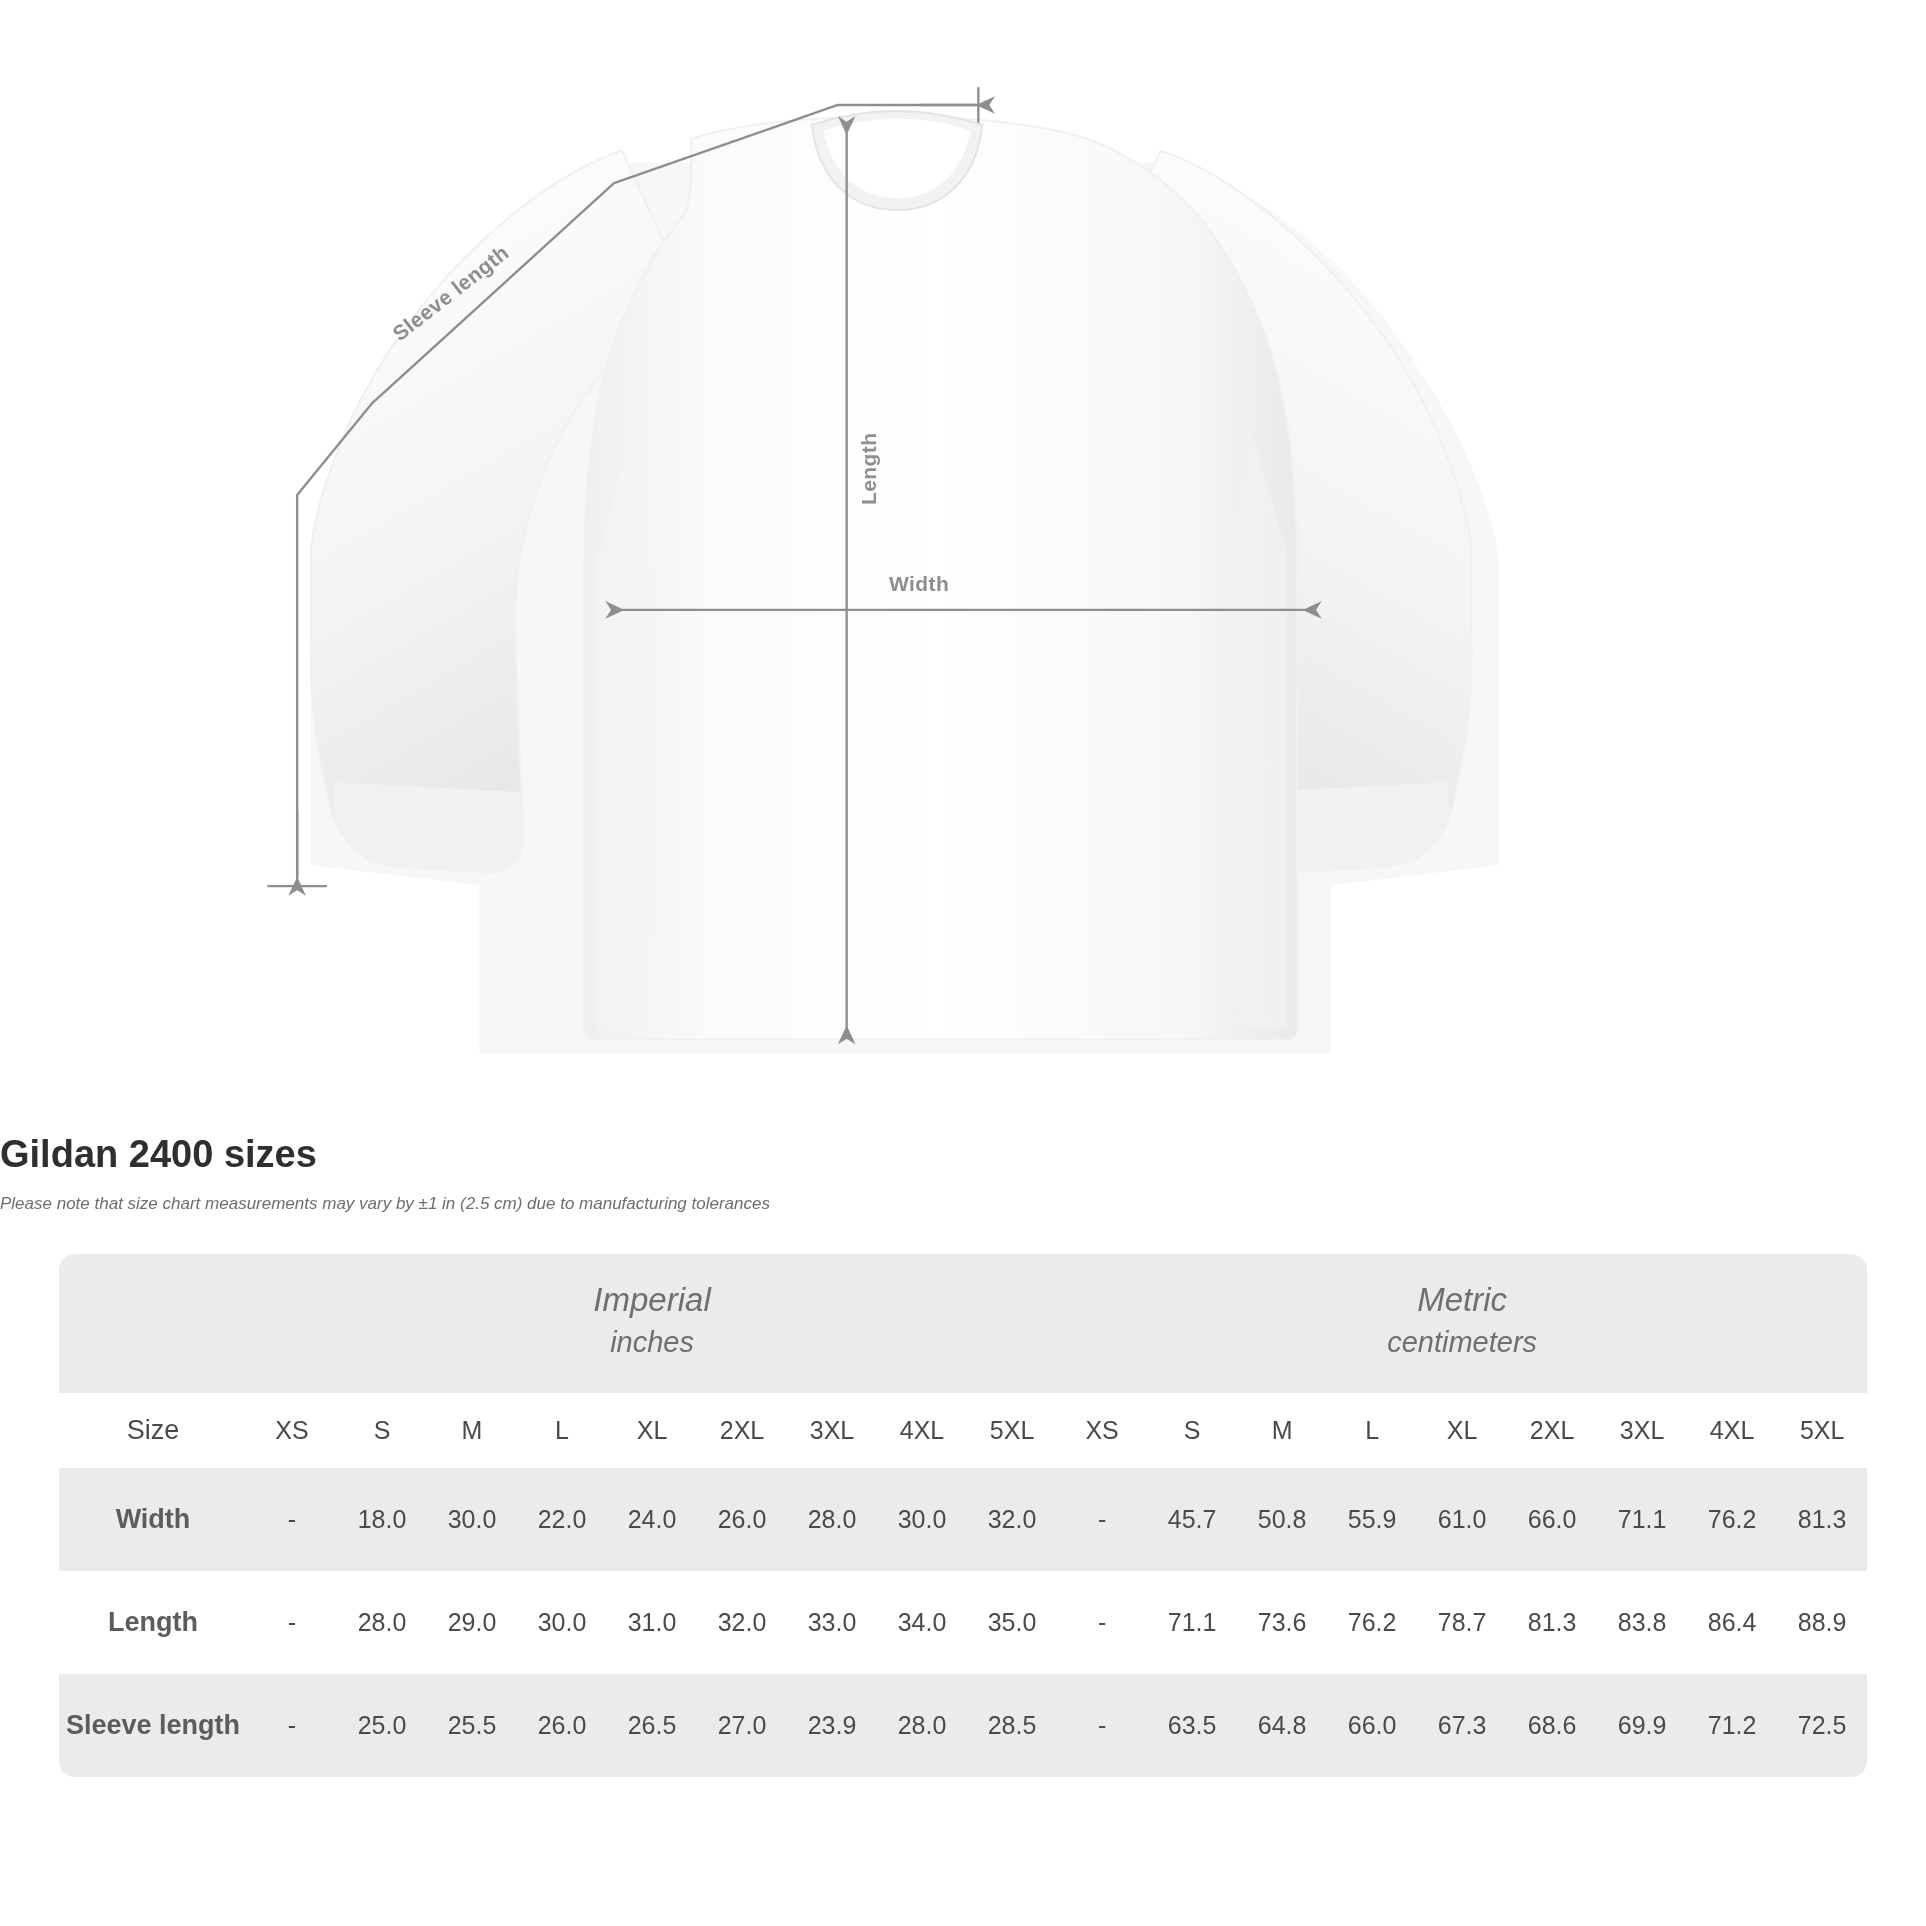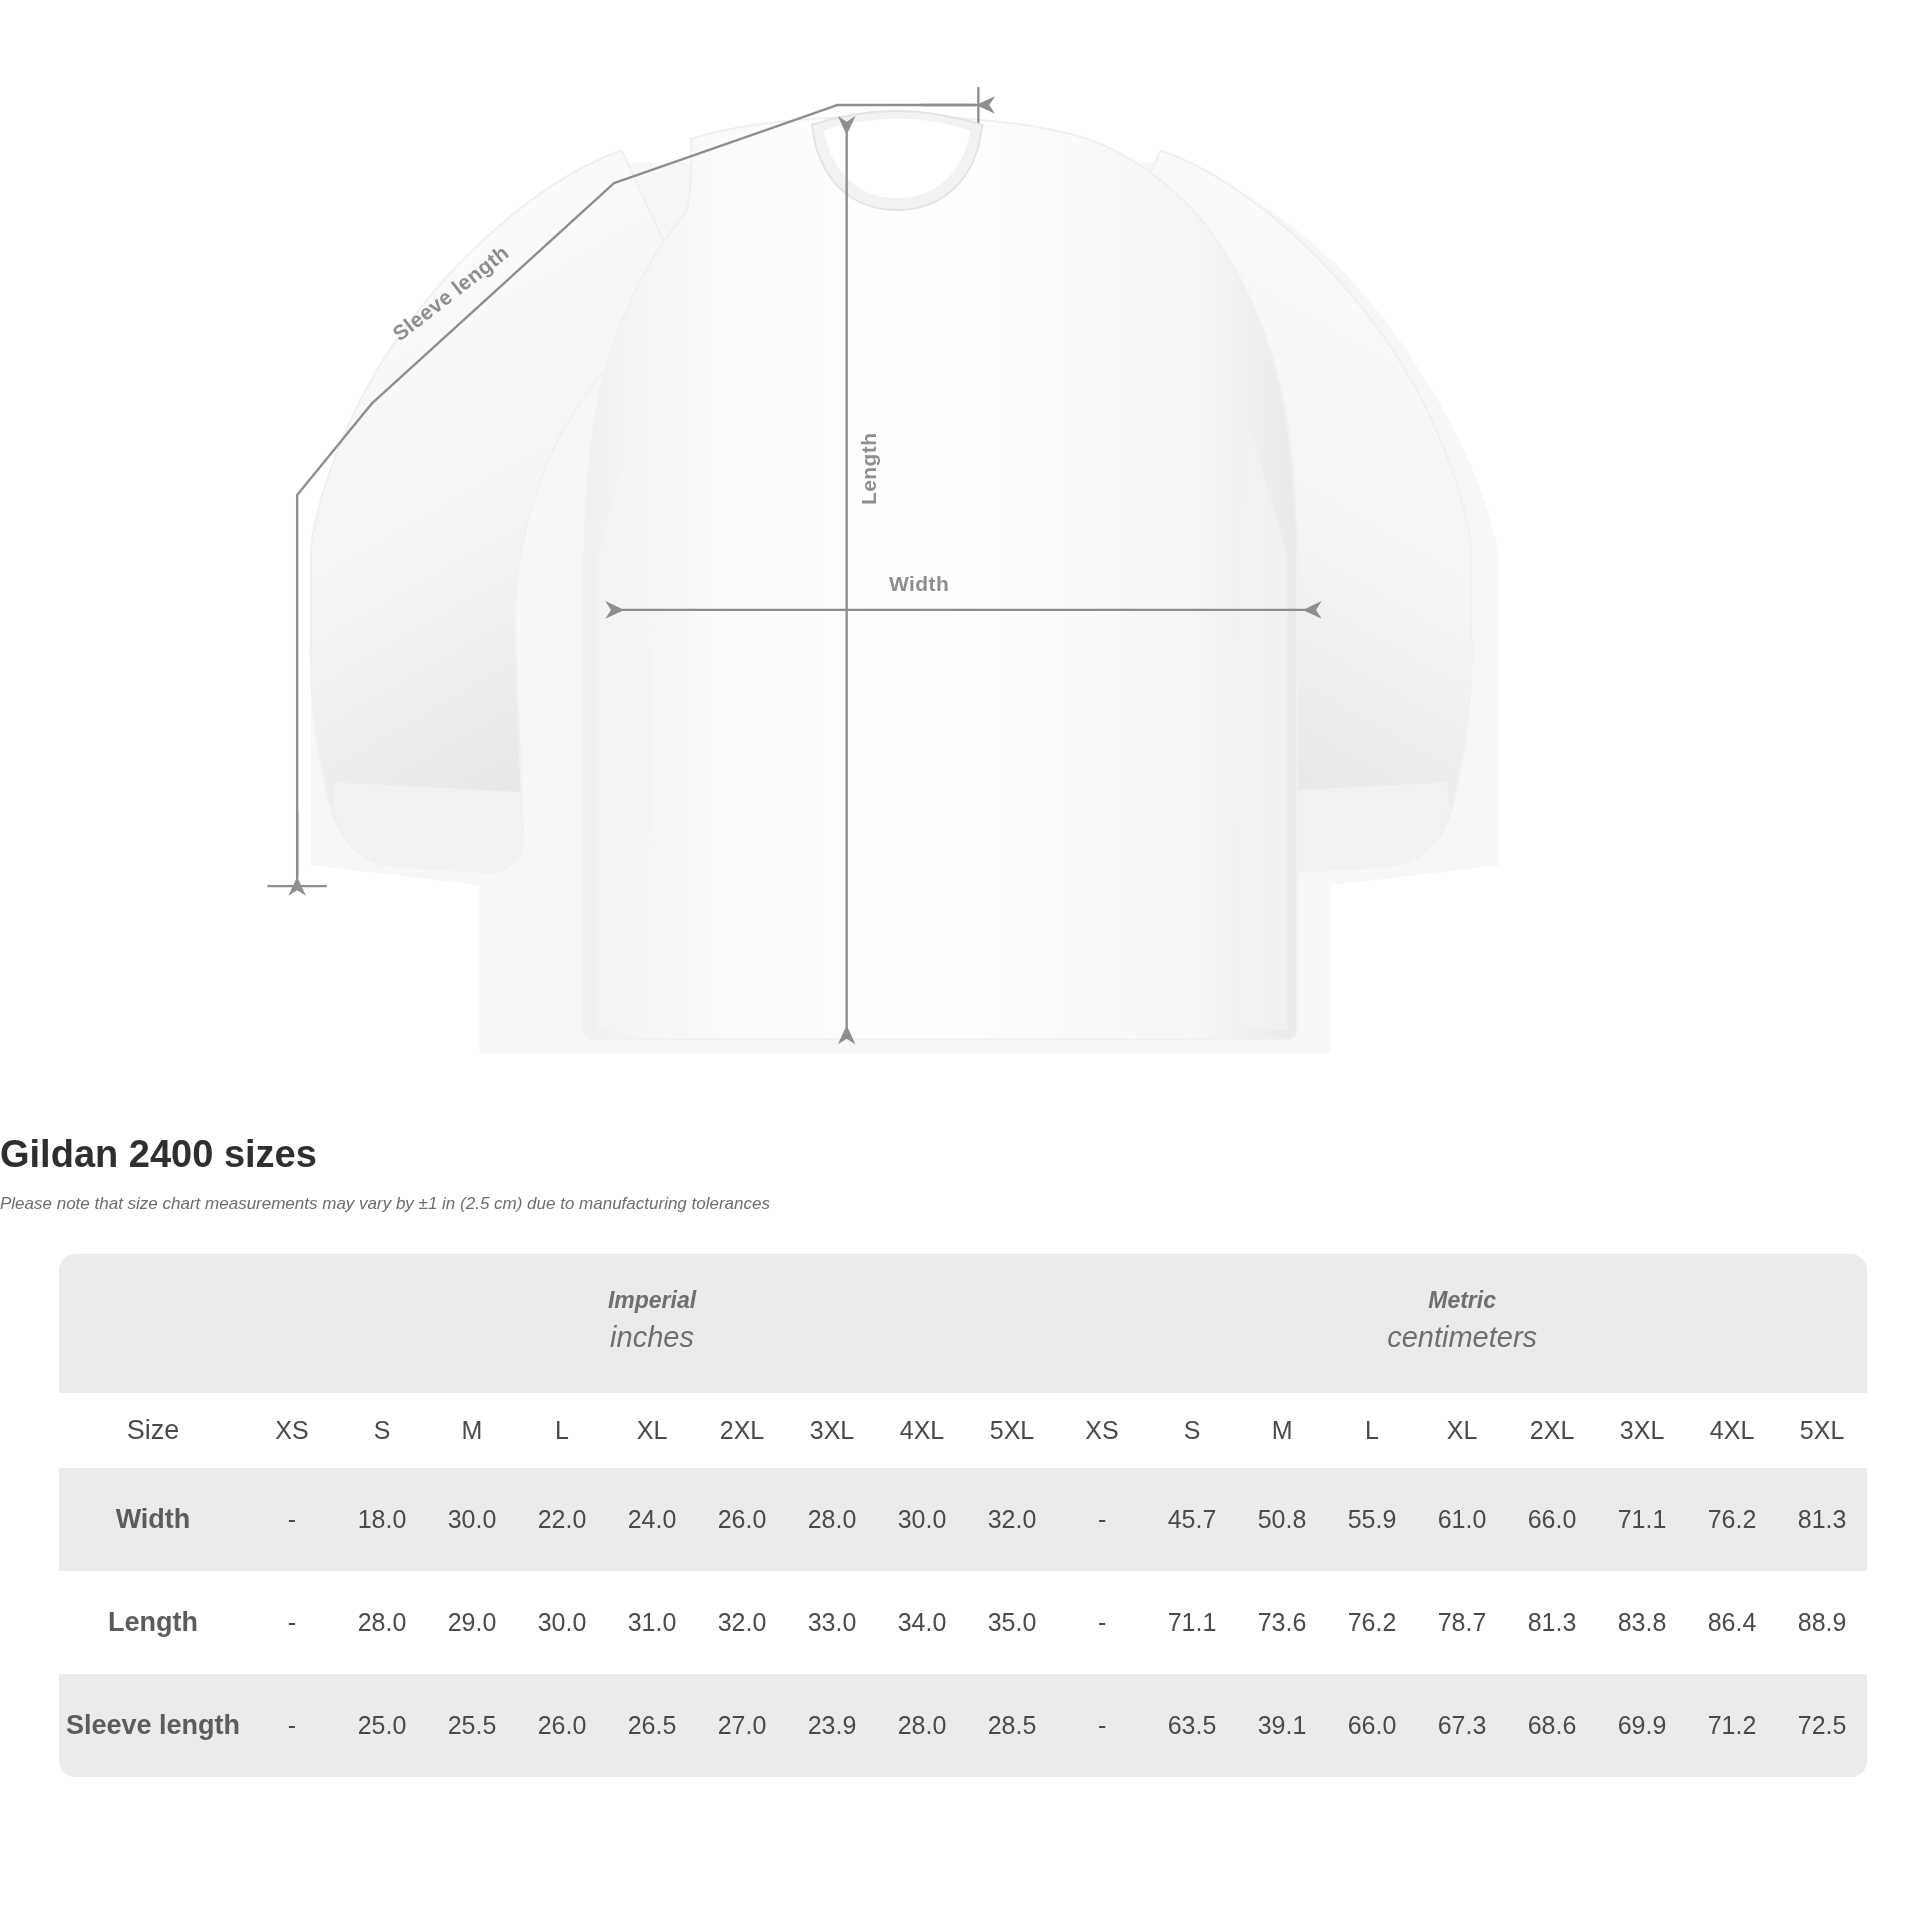--- a/index.html
+++ b/index.html
@@ -77,22 +77,22 @@
   }
 
   
   .unit-row td {
     background: #ebebeb;
     height: 139px;
   }
   .unit-row td:first-child { border-top-left-radius: 16px; }
   .unit-row td:last-child  { border-top-right-radius: 16px; }
   .unit-name {
-    font-size: 23px;
-    font-weight: bold;
+    font-size: 33px;
+    font-weight: normal;
     font-style: italic;
     color: #6f6f6f;
     line-height: 1.15;
   }
   .unit-sub {
     font-size: 29px;
     font-style: italic;
     color: #6f6f6f;
     line-height: 1.6;
   }
@@ -350,21 +350,21 @@
         <td>25.0</td>
         <td>25.5</td>
         <td>26.0</td>
         <td>26.5</td>
         <td>27.0</td>
         <td>23.9</td>
         <td>28.0</td>
         <td>28.5</td>
         <td>-</td>
         <td>63.5</td>
-        <td>39.1</td>
+        <td>64.8</td>
         <td>66.0</td>
         <td>67.3</td>
         <td>68.6</td>
         <td>69.9</td>
         <td>71.2</td>
         <td>72.5</td>
       </tr>
     </tbody>
   </table>
 </div>

